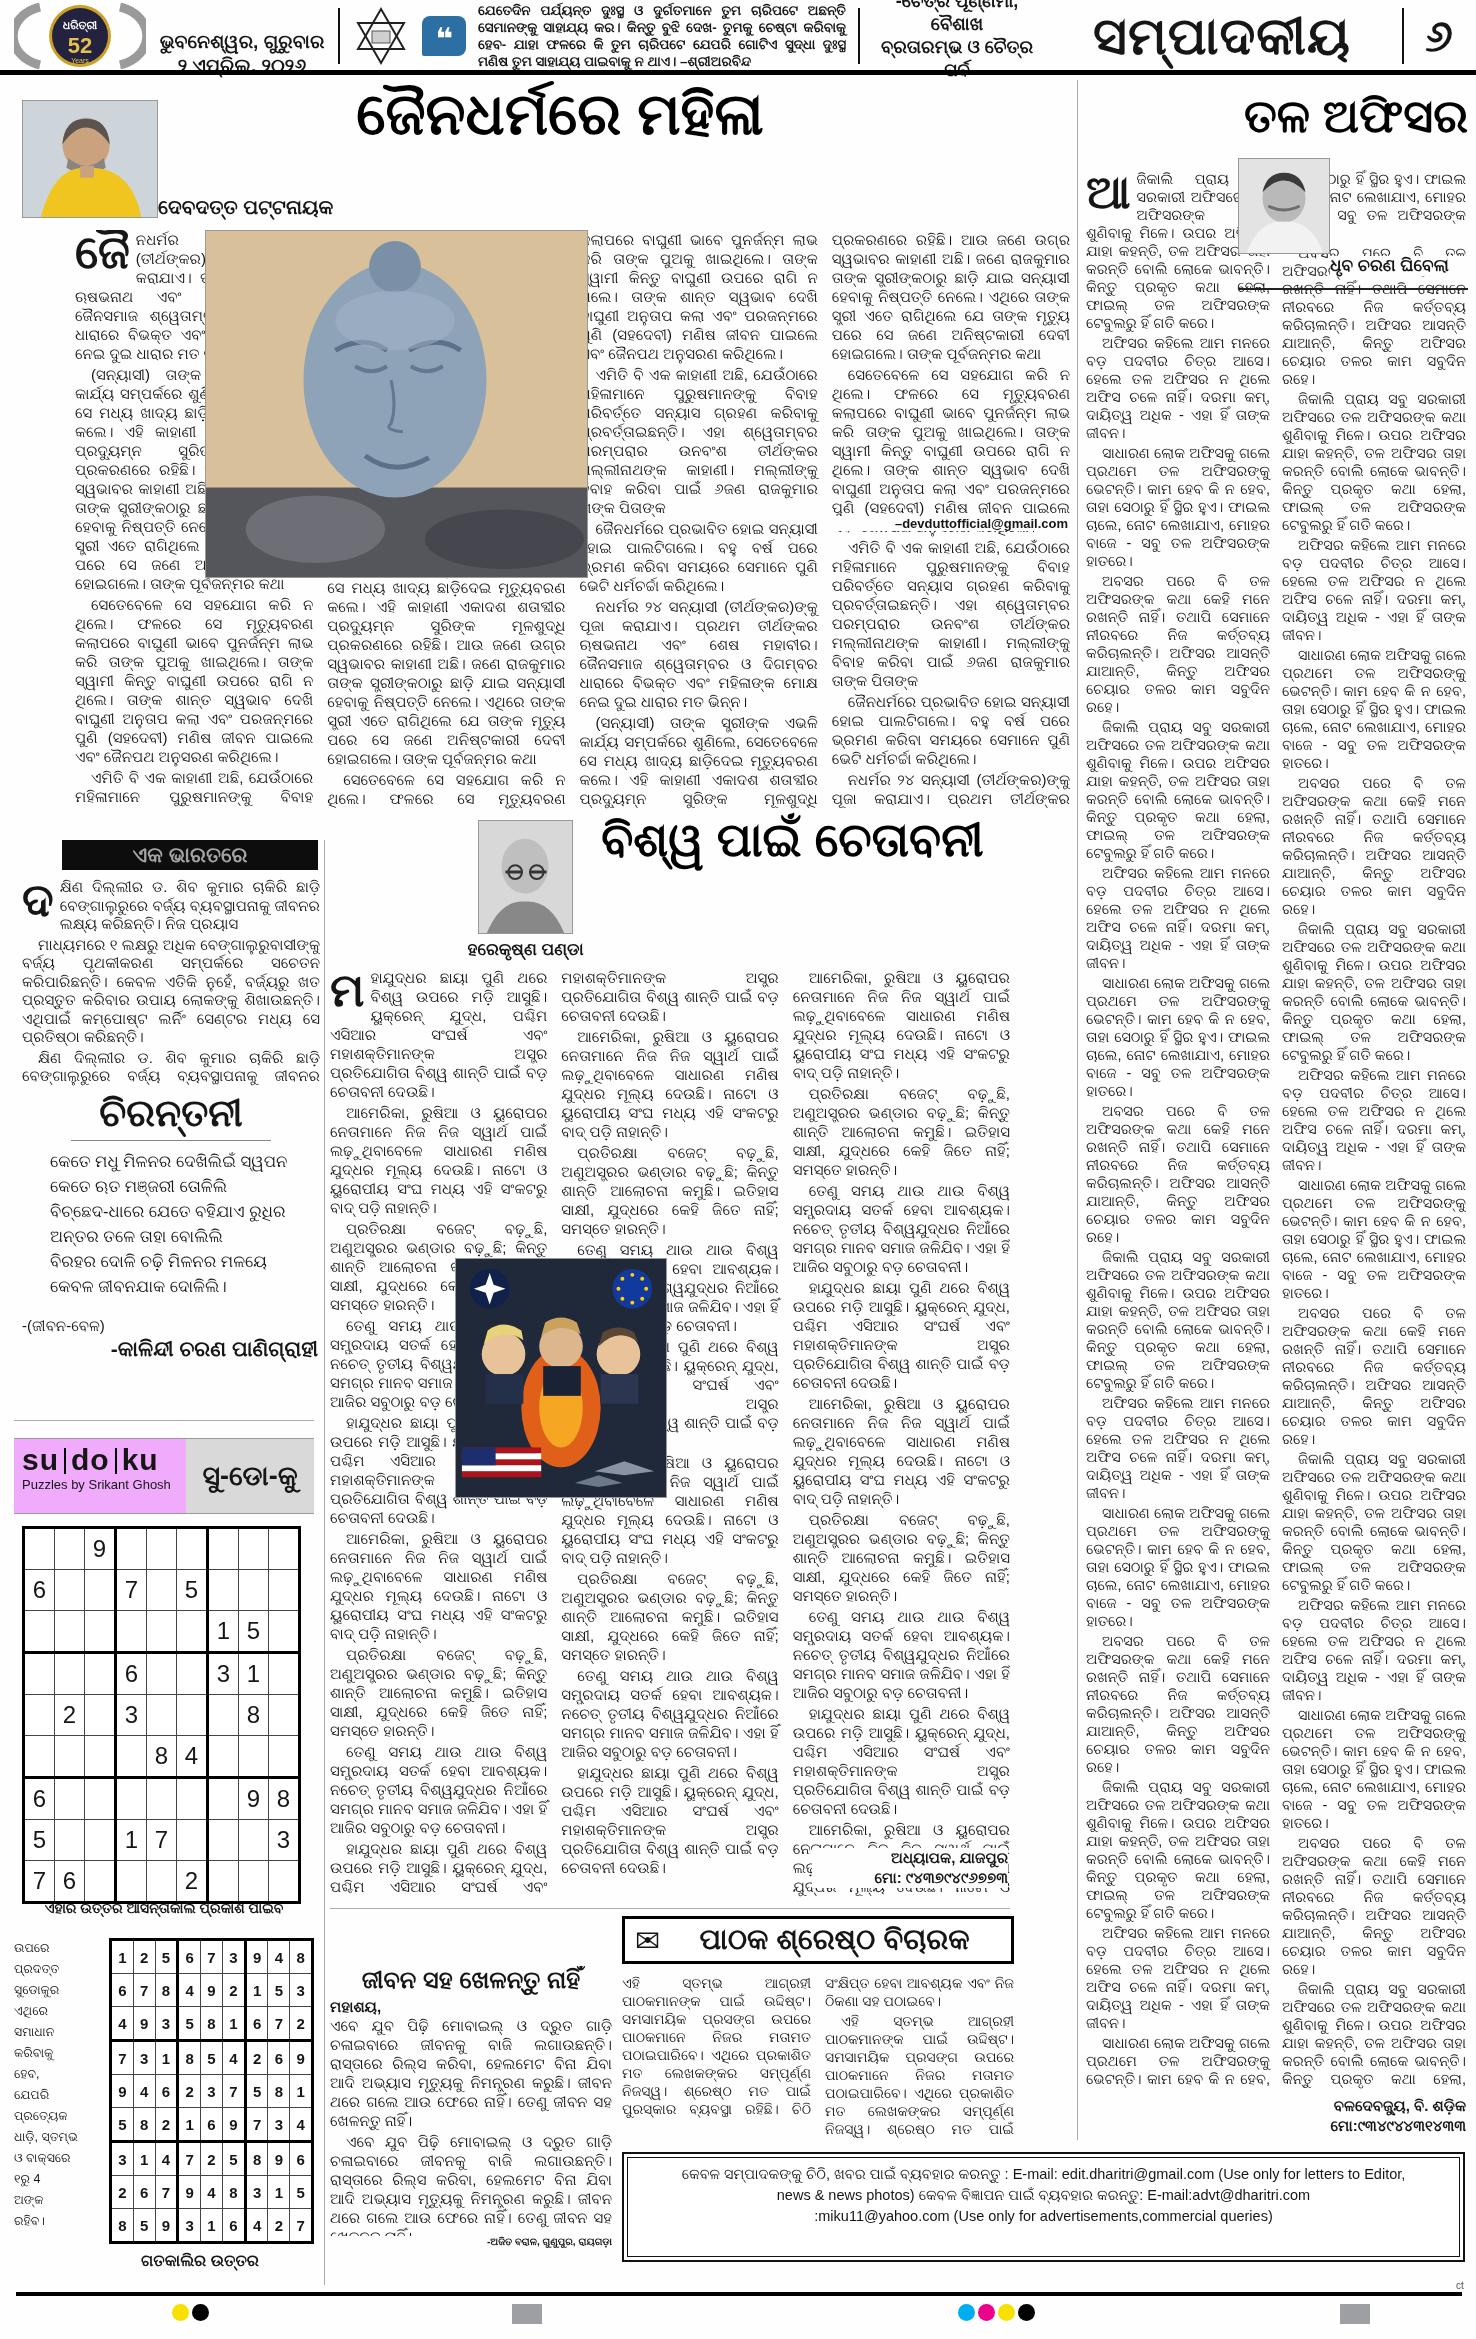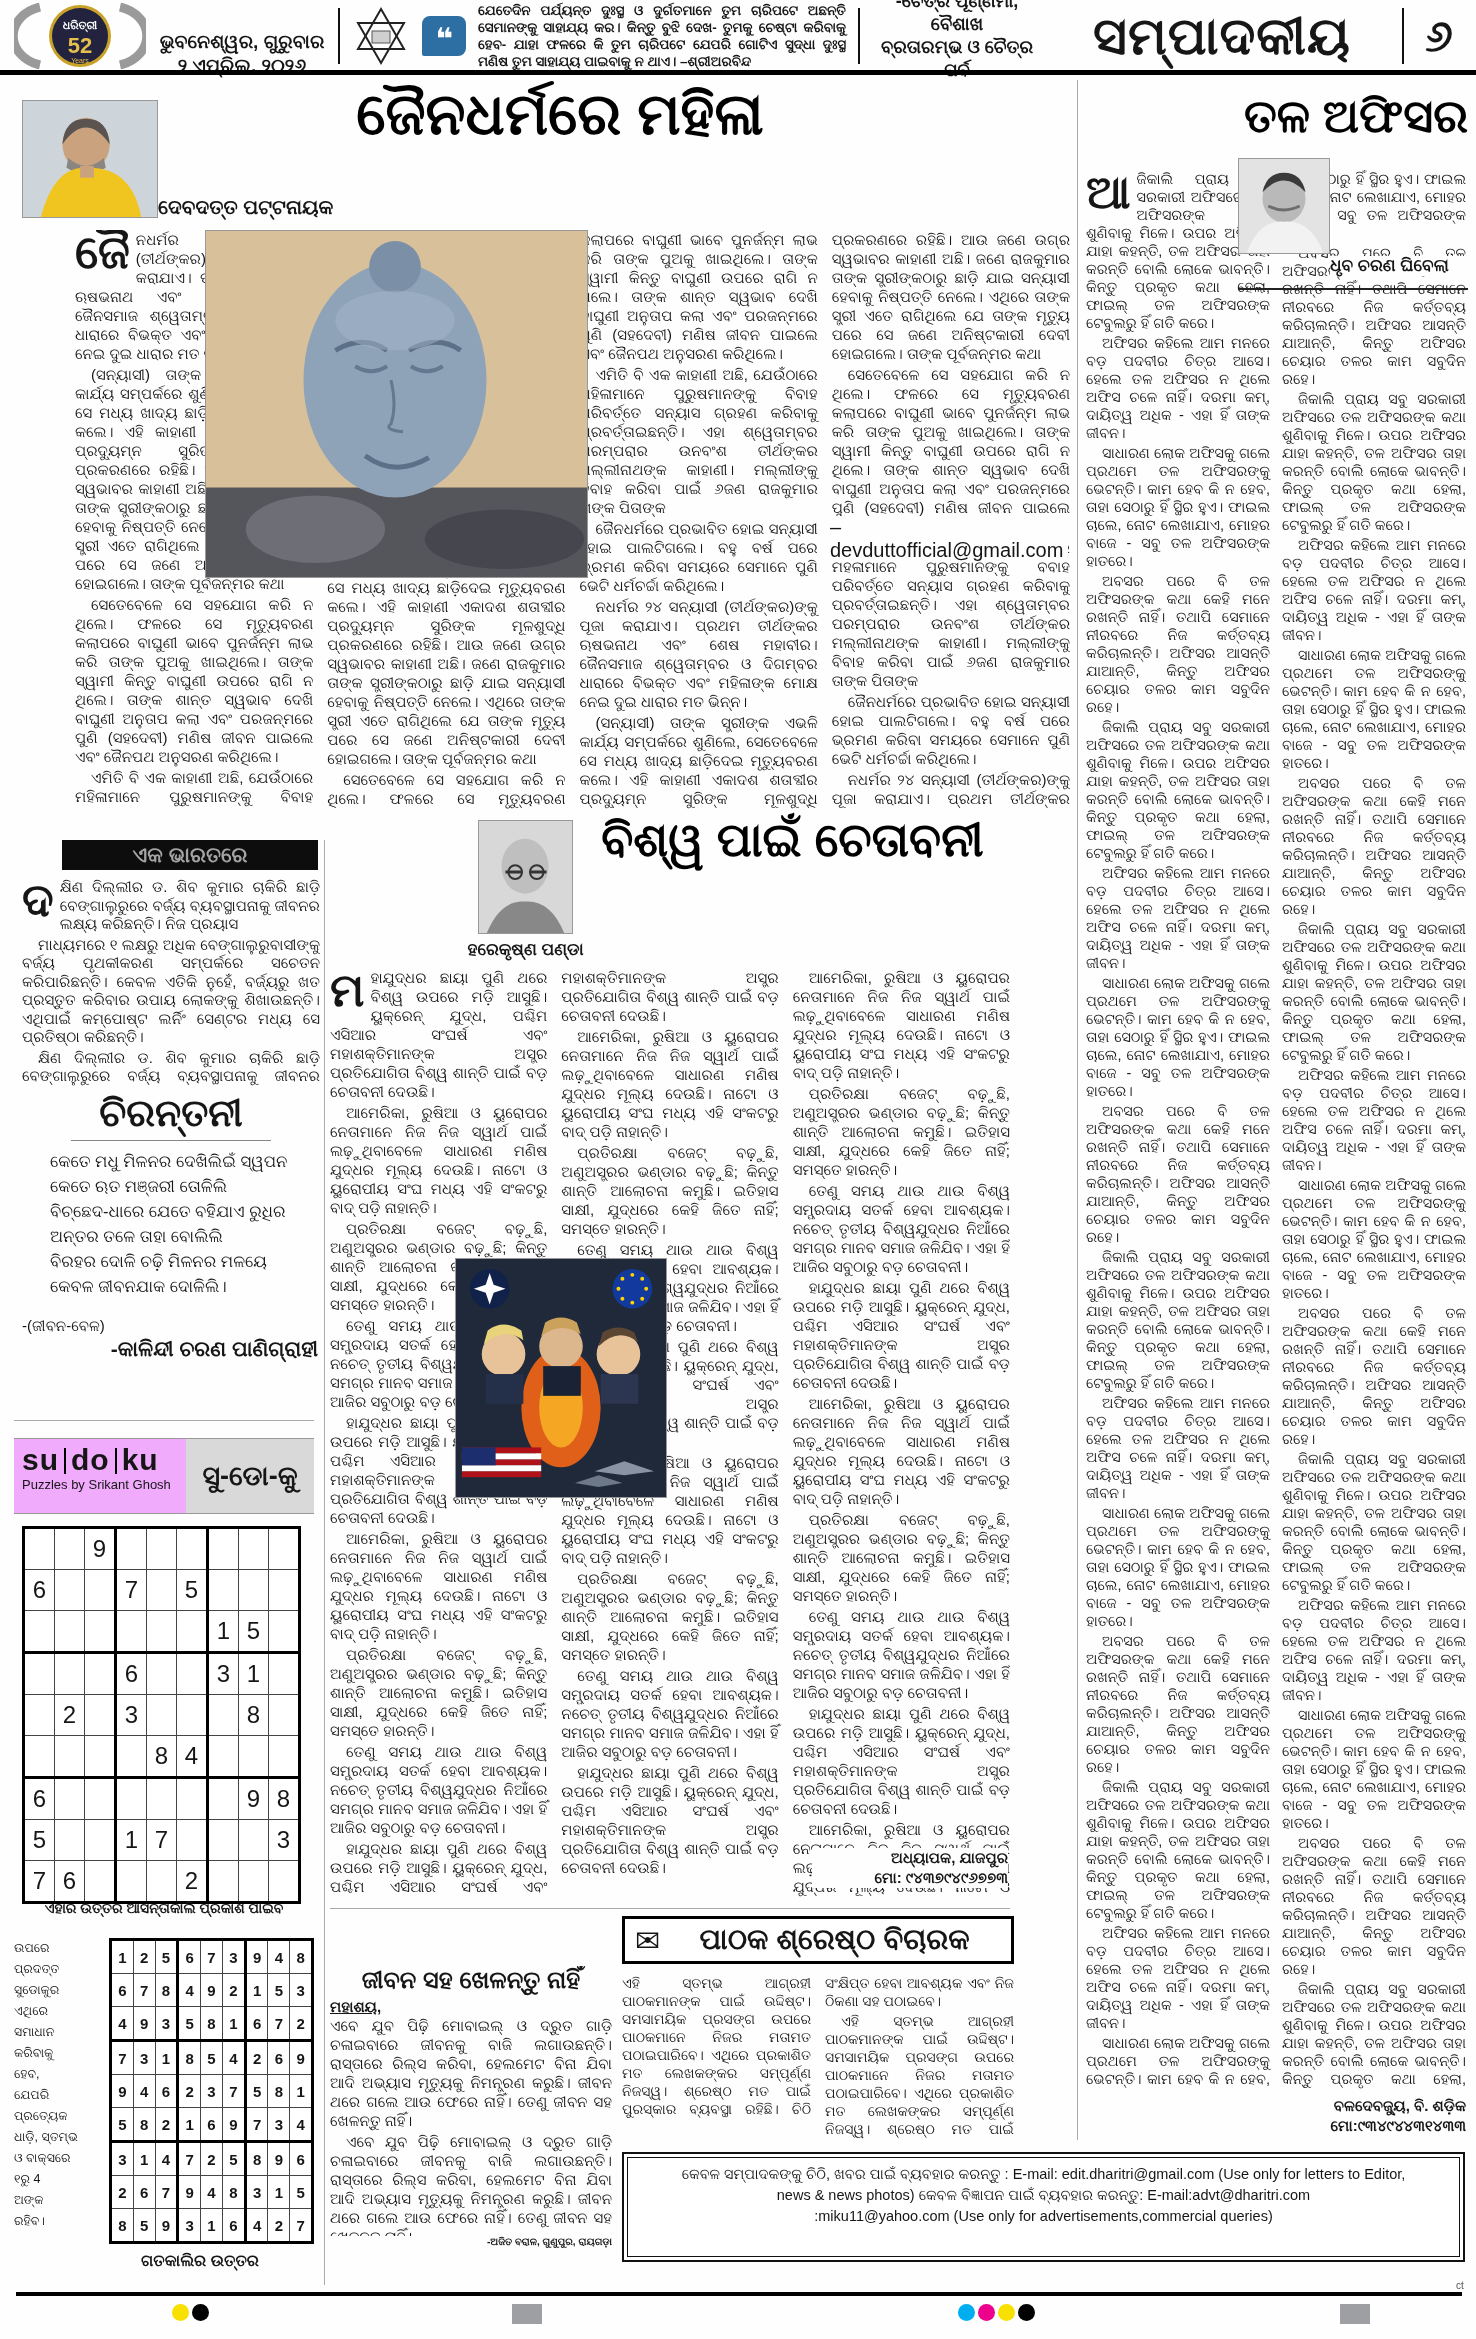--- a/index.html
+++ b/index.html
@@ -152,21 +152,21 @@
       <ellipse cx="190" cy="150" rx="92" ry="118" fill="#8fa3b8"></ellipse>
       <circle cx="190" cy="36" r="26" fill="#7b8fa6"></circle>
       <path d="M130,120 q28,-16 52,0" stroke="#5c7087" stroke-width="5" fill="none"></path>
       <path d="M204,120 q28,-16 52,0" stroke="#5c7087" stroke-width="5" fill="none"></path>
       <path d="M150,136 q16,10 32,0 M206,136 q16,10 32,0" stroke="#64788f" stroke-width="4" fill="none"></path>
       <path d="M186,150 q6,26 0,44 q-8,6 12,8" stroke="#64788f" stroke-width="3" fill="none"></path>
       <path d="M160,226 q30,22 64,2" stroke="#5c7087" stroke-width="5" fill="none"></path>
       <ellipse cx="190" cy="90" rx="60" ry="30" fill="#a3b6c9" opacity="0.5"></ellipse>
     </svg>
   </div>
-  <div class="abs white-bg" style="left:830px;top:516px;width:238px;font-size:20px;font-weight:normal;text-align:left;">–devduttofficial@gmail.com</div>
+  <div class="abs white-bg" style="left:830px;top:516px;width:238px;font-size:13px;font-weight:bold;text-align:right;">–devduttofficial@gmail.com</div>
 
   <div class="abs hairline" style="left:1077px;top:80px;width:1px;height:2060px;"></div>
 
   <div class="abs headline" style="left:1140px;top:90px;width:328px;font-size:46px;line-height:52px;text-align:right;">ତଳ ଅଫିସର</div>
 
   <div class="abs body-col" style="left:1086px;top:170px;width:380px;height:1922px;column-count:2;column-gap:12px;font-size:14.5px;line-height:18px;">
       <p><span class="dropcap">ଆ</span>ଜିକାଲି ପ୍ରାୟ ସବୁ ସରକାରୀ ଅଫିସରେ ତଳ ଅଫିସରଙ୍କ କଥା ଶୁଣିବାକୁ ମିଳେ। ଉପର ଅଫିସର ଯାହା କହନ୍ତି, ତଳ ଅଫିସର ତାହା କରନ୍ତି ବୋଲି ଲୋକେ ଭାବନ୍ତି। କିନ୍ତୁ ପ୍ରକୃତ କଥା ହେଲା, ଫାଇଲ୍ ତଳ ଅଫିସରଙ୍କ ଟେବୁଲରୁ ହିଁ ଗତି କରେ।</p>
       <p>ଅଫିସର କହିଲେ ଆମ ମନରେ ବଡ଼ ପଦବୀର ଚିତ୍ର ଆସେ। ହେଲେ ତଳ ଅଫିସର ନ ଥିଲେ ଅଫିସ ଚଳେ ନାହିଁ। ଦରମା କମ୍, ଦାୟିତ୍ୱ ଅଧିକ - ଏହା ହିଁ ତାଙ୍କ ଜୀବନ।</p>
       <p>ସାଧାରଣ ଲୋକ ଅଫିସକୁ ଗଲେ ପ୍ରଥମେ ତଳ ଅଫିସରଙ୍କୁ ଭେଟନ୍ତି। କାମ ହେବ କି ନ ହେବ, ତାହା ସେଠାରୁ ହିଁ ସ୍ଥିର ହୁଏ। ଫାଇଲ ଚାଲେ, ନୋଟ ଲେଖାଯାଏ, ମୋହର ବାଜେ - ସବୁ ତଳ ଅଫିସରଙ୍କ ହାତରେ।</p>
       <p>ଅବସର ପରେ ବି ତଳ ଅଫିସରଙ୍କ କଥା କେହି ମନେ ରଖନ୍ତି ନାହିଁ। ତଥାପି ସେମାନେ ନୀରବରେ ନିଜ କର୍ତ୍ତବ୍ୟ କରିଚାଲନ୍ତି। ଅଫିସର ଆସନ୍ତି ଯାଆନ୍ତି, କିନ୍ତୁ ଅଫିସର ଚେୟାର ତଳର କାମ ସବୁଦିନ ରହେ।</p>
@@ -569,21 +569,21 @@
     <span class="mail-glyph">✉</span>
     <span class="ttl">ପାଠକ ଶ୍ରେଷ୍ଠ ବିଚାରକ</span>
   </div>
   <div class="abs body-col" style="left:622px;top:1974px;width:392px;height:168px;column-count:2;column-gap:14px;font-size:14px;line-height:18px;">
       <p>ଏହି ସ୍ତମ୍ଭ ଆଗ୍ରହୀ ପାଠକମାନଙ୍କ ପାଇଁ ଉଦ୍ଦିଷ୍ଟ। ସମସାମୟିକ ପ୍ରସଙ୍ଗ ଉପରେ ପାଠକମାନେ ନିଜର ମତାମତ ପଠାଇପାରିବେ। ଏଥିରେ ପ୍ରକାଶିତ ମତ ଲେଖକଙ୍କର ସମ୍ପୂର୍ଣ୍ଣ ନିଜସ୍ୱ। ଶ୍ରେଷ୍ଠ ମତ ପାଇଁ ପୁରସ୍କାର ବ୍ୟବସ୍ଥା ରହିଛି। ଚିଠି ସଂକ୍ଷିପ୍ତ ହେବା ଆବଶ୍ୟକ ଏବଂ ନିଜ ଠିକଣା ସହ ପଠାଇବେ।</p>
       <p>ଏହି ସ୍ତମ୍ଭ ଆଗ୍ରହୀ ପାଠକମାନଙ୍କ ପାଇଁ ଉଦ୍ଦିଷ୍ଟ। ସମସାମୟିକ ପ୍ରସଙ୍ଗ ଉପରେ ପାଠକମାନେ ନିଜର ମତାମତ ପଠାଇପାରିବେ। ଏଥିରେ ପ୍ରକାଶିତ ମତ ଲେଖକଙ୍କର ସମ୍ପୂର୍ଣ୍ଣ ନିଜସ୍ୱ। ଶ୍ରେଷ୍ଠ ମତ ପାଇଁ ପୁରସ୍କାର ବ୍ୟବସ୍ଥା ରହିଛି। ଚିଠି ସଂକ୍ଷିପ୍ତ ହେବା ଆବଶ୍ୟକ ଏବଂ ନିଜ ଠିକଣା ସହ ପଠାଇବେ।</p>
     </div>
 
   <div class="abs" style="left:330px;top:1966px;width:282px;height:310px;overflow:hidden;">
     <div class="letter-head">ଜୀବନ ସହ ଖେଳନ୍ତୁ ନାହିଁ</div>
-    <div style="font-weight:bold;font-size:15px;text-decoration:underline;">ମହାଶୟ,</div>
+    <div style="font-weight:bold;font-size:15px;">ମହାଶୟ,</div>
     <div class="body-col" style="height:220px;">
         <p>ଏବେ ଯୁବ ପିଢ଼ି ମୋବାଇଲ୍ ଓ ଦ୍ରୁତ ଗାଡ଼ି ଚଳାଇବାରେ ଜୀବନକୁ ବାଜି ଲଗାଉଛନ୍ତି। ରାସ୍ତାରେ ରିଲ୍ସ କରିବା, ହେଲମେଟ ବିନା ଯିବା ଆଦି ଅଭ୍ୟାସ ମୃତ୍ୟୁକୁ ନିମନ୍ତ୍ରଣ କରୁଛି। ଜୀବନ ଥରେ ଗଲେ ଆଉ ଫେରେ ନାହିଁ। ତେଣୁ ଜୀବନ ସହ ଖେଳନ୍ତୁ ନାହିଁ।</p>
         <p>ଏବେ ଯୁବ ପିଢ଼ି ମୋବାଇଲ୍ ଓ ଦ୍ରୁତ ଗାଡ଼ି ଚଳାଇବାରେ ଜୀବନକୁ ବାଜି ଲଗାଉଛନ୍ତି। ରାସ୍ତାରେ ରିଲ୍ସ କରିବା, ହେଲମେଟ ବିନା ଯିବା ଆଦି ଅଭ୍ୟାସ ମୃତ୍ୟୁକୁ ନିମନ୍ତ୍ରଣ କରୁଛି। ଜୀବନ ଥରେ ଗଲେ ଆଉ ଫେରେ ନାହିଁ। ତେଣୁ ଜୀବନ ସହ ଖେଳନ୍ତୁ ନାହିଁ।</p>
       </div>
     <div style="text-align:right;font-weight:bold;font-size:10px;">-ଅଜିତ ବରାଳ, ଗୁଣୁପୁର, ରାୟଗଡ଼ା</div>
   </div>
 
   <div class="abs contact-box" style="left:622px;top:2152px;width:843px;height:110px;">
       <div class="contact-line">କେବଳ ସମ୍ପାଦକଙ୍କୁ ଚିଠି, ଖବର ପାଇଁ ବ୍ୟବହାର କରନ୍ତୁ : E-mail: edit.dharitri@gmail.com (Use only for letters to Editor,</div>
       <div class="contact-line">news &amp; news photos) କେବଳ ବିଜ୍ଞାପନ ପାଇଁ ବ୍ୟବହାର କରନ୍ତୁ: E-mail:advt@dharitri.com</div>

